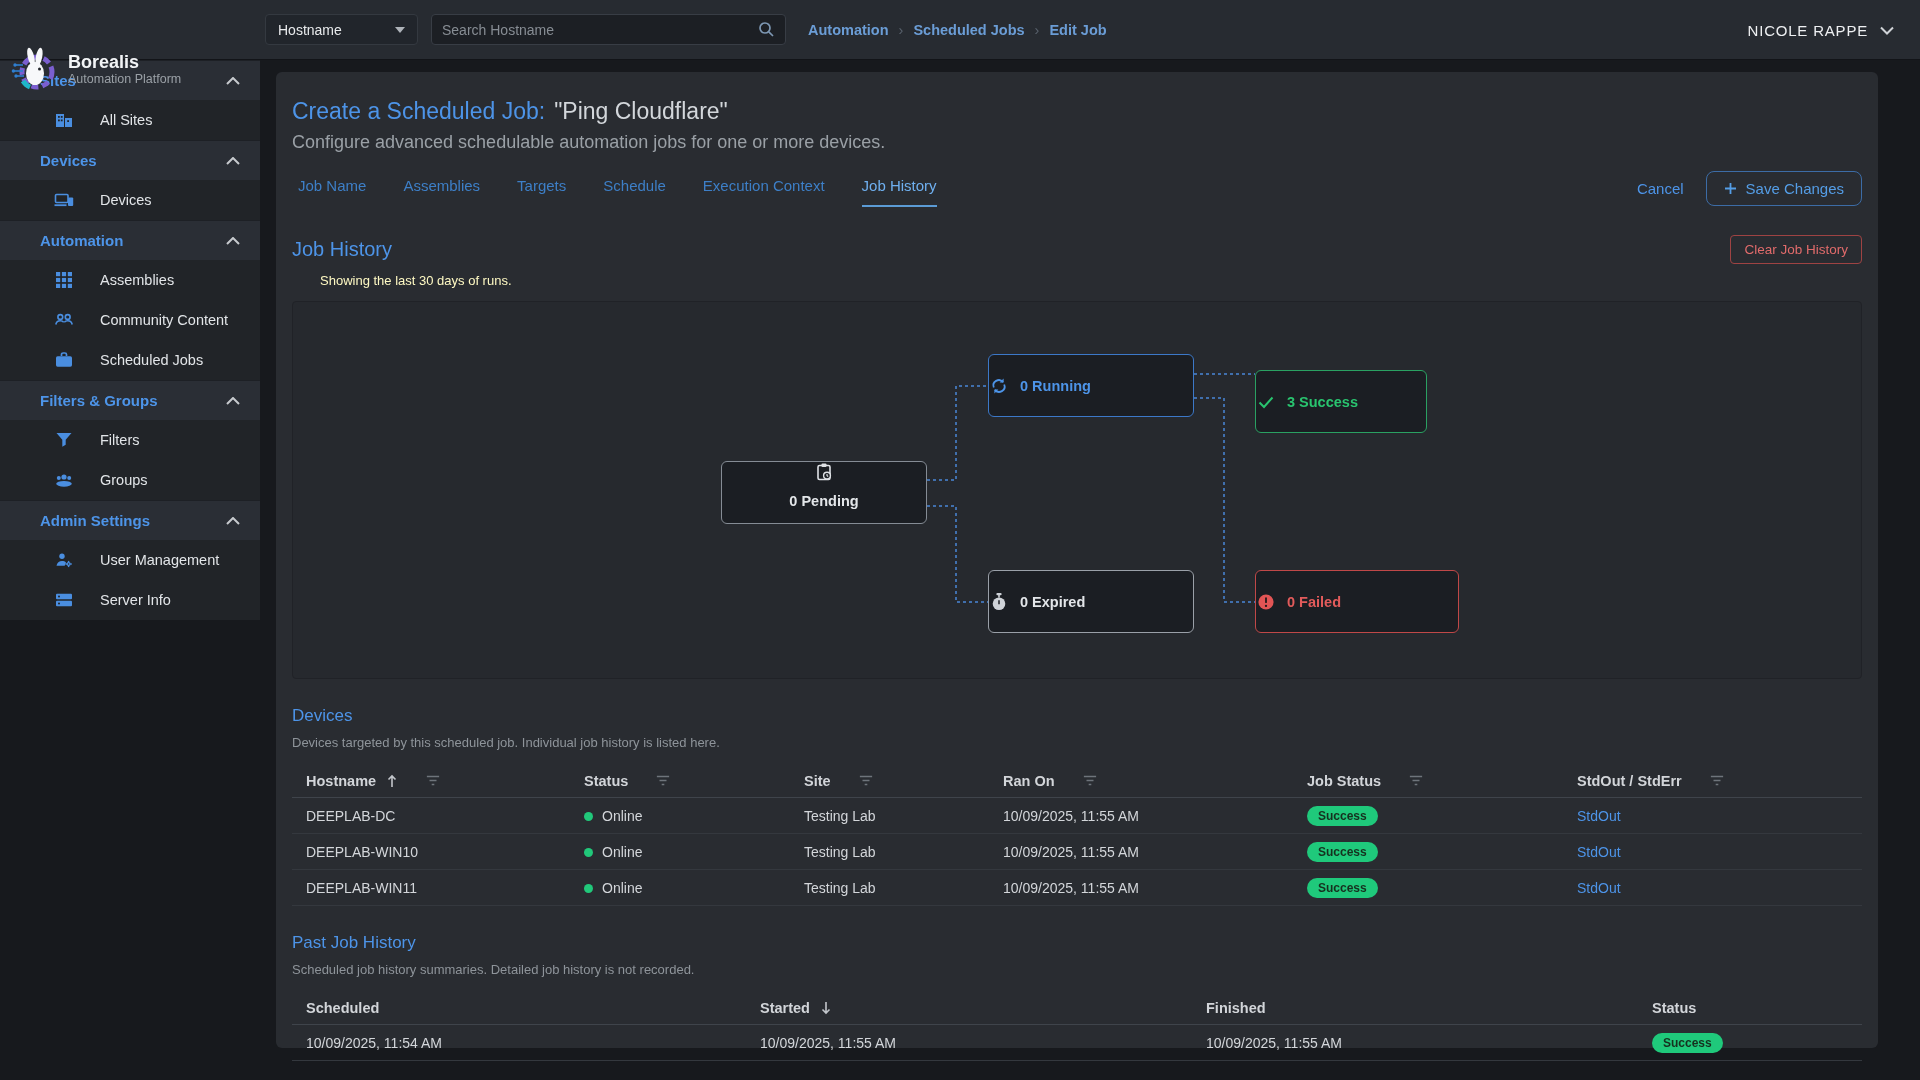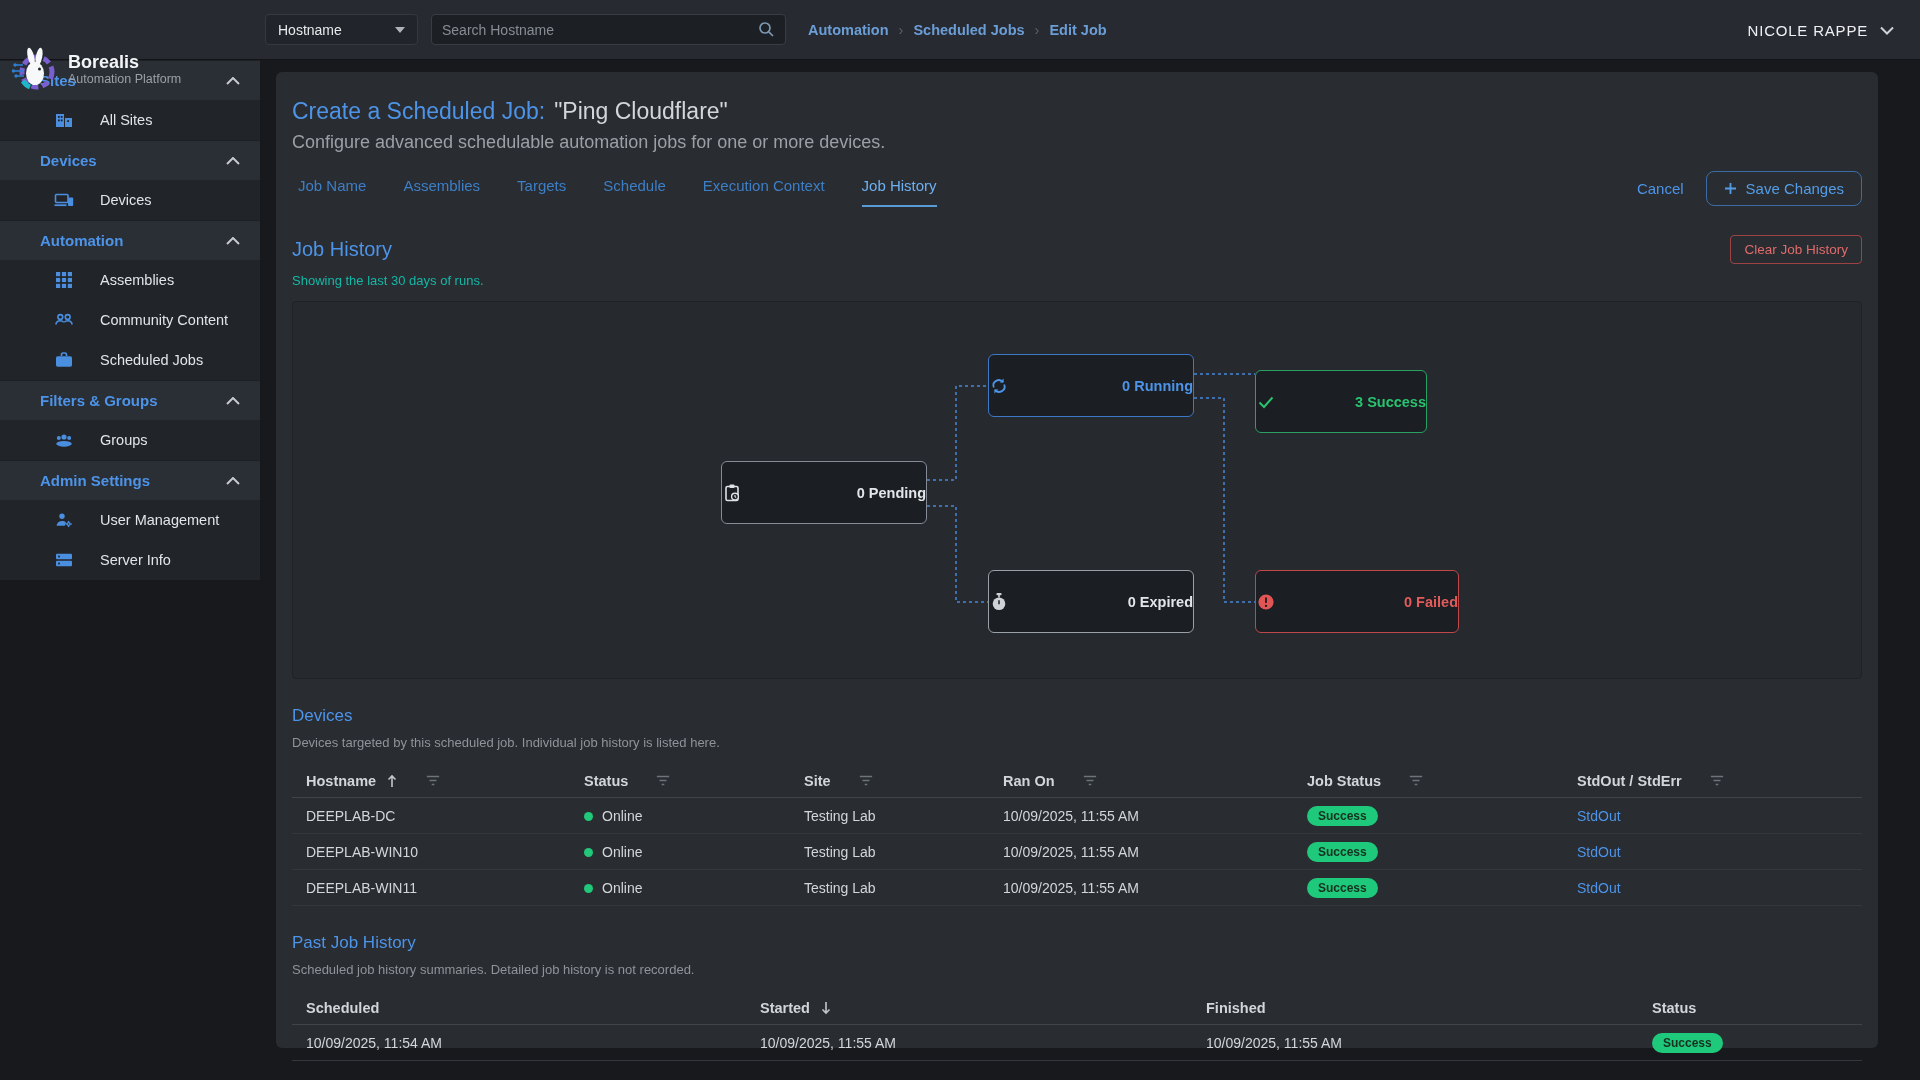--- a/index.html
+++ b/index.html
@@ -54,29 +54,29 @@
   .tab.active { color:#6fb0f0; border-bottom:2px solid #5b9bd5; }
   .head-actions { margin-left:auto; display:flex; align-items:center; gap:22px; margin-top:-6px; }
   .cancel-link { color:#4d94e8; font-size:15px; cursor:pointer; }
   .save-btn { display:flex; align-items:center; gap:9px; padding:8px 17px; background:transparent;
     border:1px solid #3c6ca6; border-radius:8px; color:#549de6; font-size:15px; font-family:inherit; cursor:pointer; }
 
   .section-row { margin-top:28px; display:flex; align-items:center; }
   .jh-heading { font-size:20px; color:#4d94e8; }
   .clear-btn { margin-left:auto; padding:6px 13px; background:transparent; border:1px solid #9e4343;
     border-radius:4px; color:#e16b6b; font-size:13.5px; font-family:inherit; cursor:pointer; }
-  .jh-sub { margin-top:9px; font-size:13px; color:#14b8a6; }
+  .jh-sub { margin-top:9px; font-size:13px; color:#fef9c3;margin-left:28px; }
 
   
   .flow-wrap { position:relative; margin-top:13px; width:1570px; height:378px; background:#26292e;
     border:1px solid #202227; border-radius:4px; }
   .fbox { position:absolute; display:flex; align-items:center; gap:11px; 
     background:#1b1e23; border:1px solid #858c95; border-radius:6px; width:206px; height:63px;
-    font-size:14.5px; font-weight:bold; color:#e3e6e9; cursor:pointer;justify-content:space-between; }
-  .fbox-pending { left:428px; top:159px; }
+    font-size:14.5px; font-weight:bold; color:#e3e6e9; cursor:pointer; }
+  .fbox-pending { left:428px; top:159px;flex-direction:column; }
   .fbox-running { left:695px; top:52px;  border-color:#3c78c8; color:#4d94e8; }
   .fbox-success { left:962px; top:68px;  width:172px; border-color:#2aa162; color:#29c46f; }
   .fbox-expired { left:695px; top:268px; border-color:#9aa0a8; }
   .fbox-failed  { left:962px; top:268px; width:204px; border-color:#c04848; color:#e25b5b; }
   .flow-lines { position:absolute; left:0; top:0; pointer-events:none; }
 
   
   .tbl-heading { margin-top:27px; font-size:17px; color:#4d94e8; }
   .tbl-sub { margin-top:9px; font-size:13px; color:#8e949a; }
   .grid-row { display:grid; align-items:center; padding-left:14px; }
@@ -224,20 +224,26 @@
   </div>
 
   <div class="side-header">
     <span class="side-header-label">Filters &amp; Groups</span>
     <svg width="14" height="8" viewBox="0 0 14 8">
         <polyline points="1,7 7,1 13,7" fill="none" stroke="#c7cace" stroke-width="2"></polyline>
       </svg>
   </div>
   <div class="side-item">
     <svg class="sicon" viewBox="0 0 20 20">
+      <path d="M2.5 3h15l-5.8 6.8v4.9l-3.4 2V9.8z" fill="#4a8ee0"></path>
+    </svg>
+    <span class="side-item-label">Filters</span>
+  </div>
+  <div class="side-item">
+    <svg class="sicon" viewBox="0 0 20 20">
       <g fill="#4a8ee0">
         <circle cx="4.8" cy="8" r="2"></circle>
           <circle cx="15.2" cy="8" r="2"></circle>
           <circle cx="10" cy="7" r="2.6"></circle>
         <ellipse cx="10" cy="13.8" rx="7.8" ry="2.9"></ellipse>
       </g>
     </svg>
     <span class="side-item-label">Groups</span>
   </div>
 

